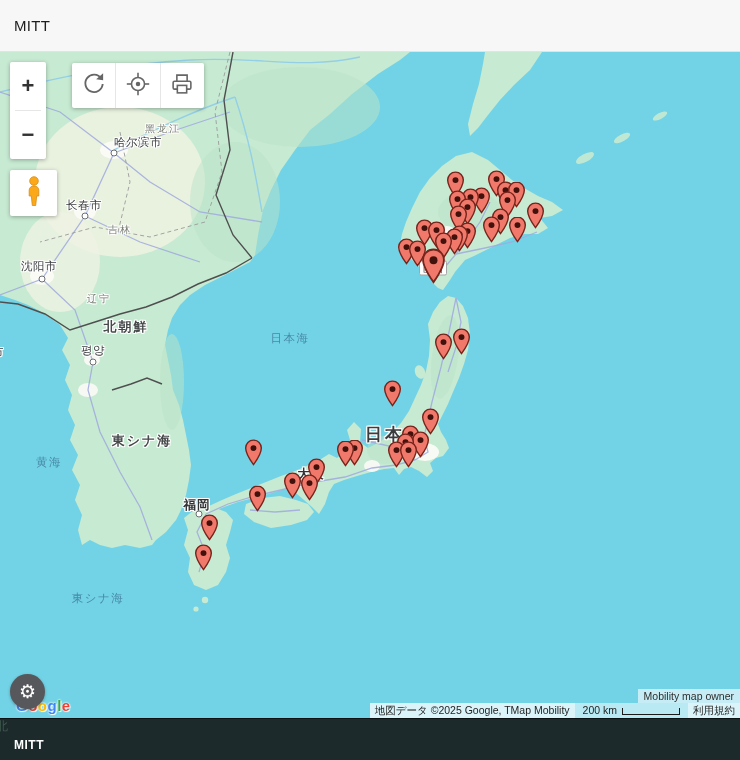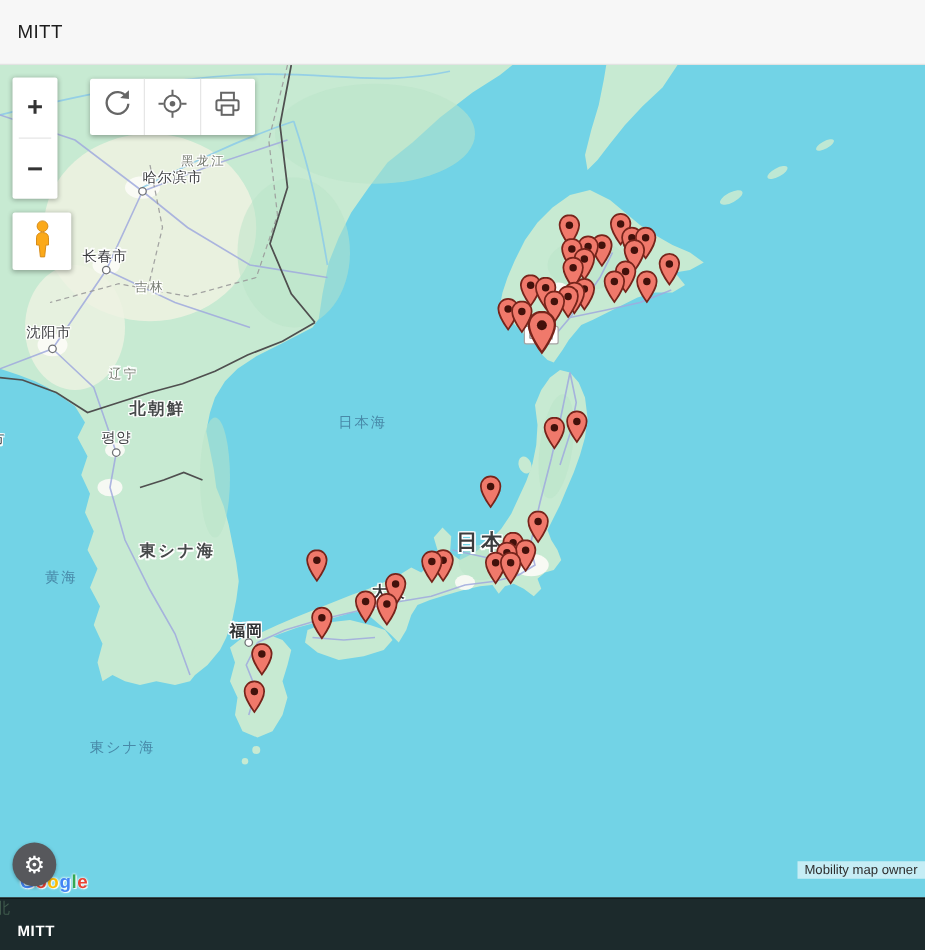--- a/index.html
+++ b/index.html
@@ -399,20 +399,28 @@
 
 
   <div class="gearbtn">
     <span>⚙</span>
   </div>
 
   <div class="glogo"><span style="color: rgb(66, 133, 244);">G</span><span style="color: rgb(234, 67, 53);">o</span><span style="color: rgb(251, 188, 5);">o</span><span style="color: rgb(66, 133, 244);">g</span><span style="color: rgb(52, 168, 83);">l</span><span style="color: rgb(234, 67, 53);">e</span></div>
 
   <div class="contact">Mobility map owner</div>
 
+  <div class="attrbar">
+    <div class="attrseg">地図データ ©2025 Google, TMap Mobility</div>
+    <div class="scaleseg">
+      <span>200 km</span>
+      <span class="scalebar"></span>
+    </div>
+    <div class="attrseg">利用規約</div>
+  </div>
 </div>
 
 <div class="app-footer">
   <div class="edge-frag">
     <span>北</span>
   </div>
   <div class="footer-title">MITT</div>
 </div>
 
 </body></html>

